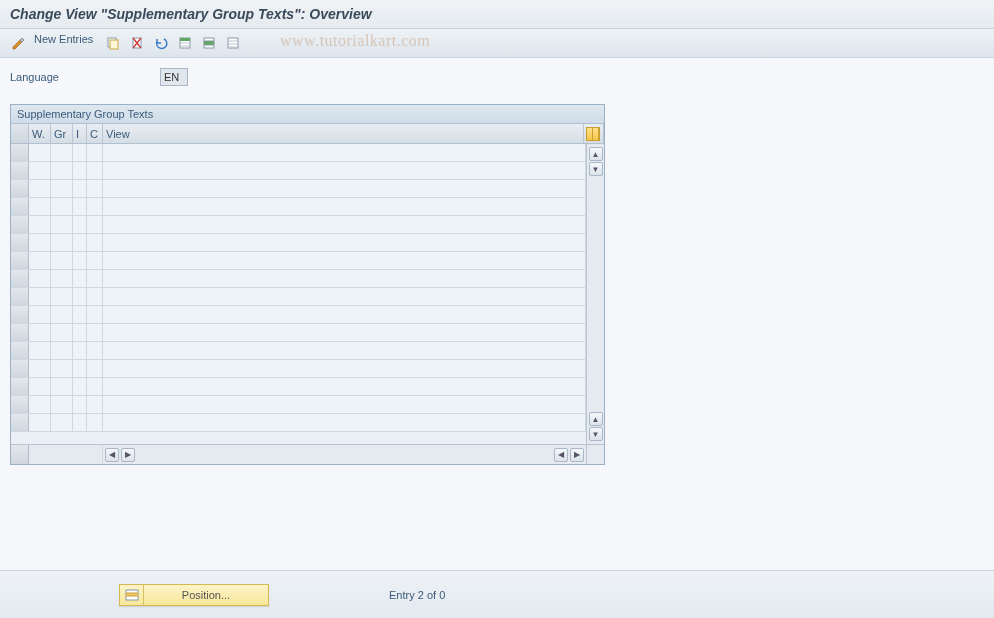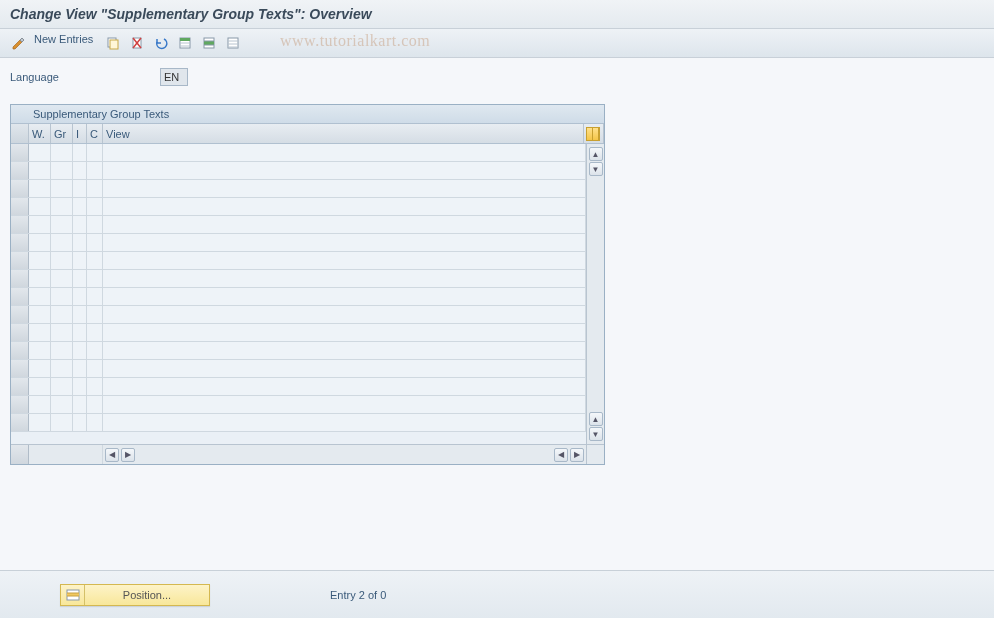--- a/index.html
+++ b/index.html
@@ -81,21 +81,21 @@
     .form-input.ro { background: #e0e6ec; }
     .w30 { width: 28px; }
     .table-container {
       margin: 12px 10px 0;
       width: 595px;
       border: 1px solid #9ab0c4;
       background: #eaf0f6;
     }
     .table-title {
       background: linear-gradient(#dfe8f0, #cfdce8);
-      padding: 3px 22px;
+      padding: 3px 6px;
       color: #3a5a7a;
       border-bottom: 1px solid #b0c0d0;
     }
     .table-header-row {
       display: flex;
       background: linear-gradient(#e8edf2, #d5dde5);
       border-bottom: 1px solid #b0c0d0;
       height: 20px;
       align-items: stretch;
     }
@@ -203,21 +203,21 @@
     }
     .footer-bar {
       position: absolute;
       left: 0; right: 0;
       bottom: 0;
       background: linear-gradient(#eef2f6,#e2e9ef);
       border-top: 1px solid #c8d0d8;
       height: 48px;
       display: flex;
       align-items: center;
-      padding: 0 60px;
+      padding: 0 119px;
       gap: 120px;
     }
     .position-btn {
       display: flex;
       align-items: center;
       border: 1px solid #d4b850;
       background: linear-gradient(#fdf3c8,#f8e79a);
       height: 22px;
       width: 150px;
       cursor: pointer;

